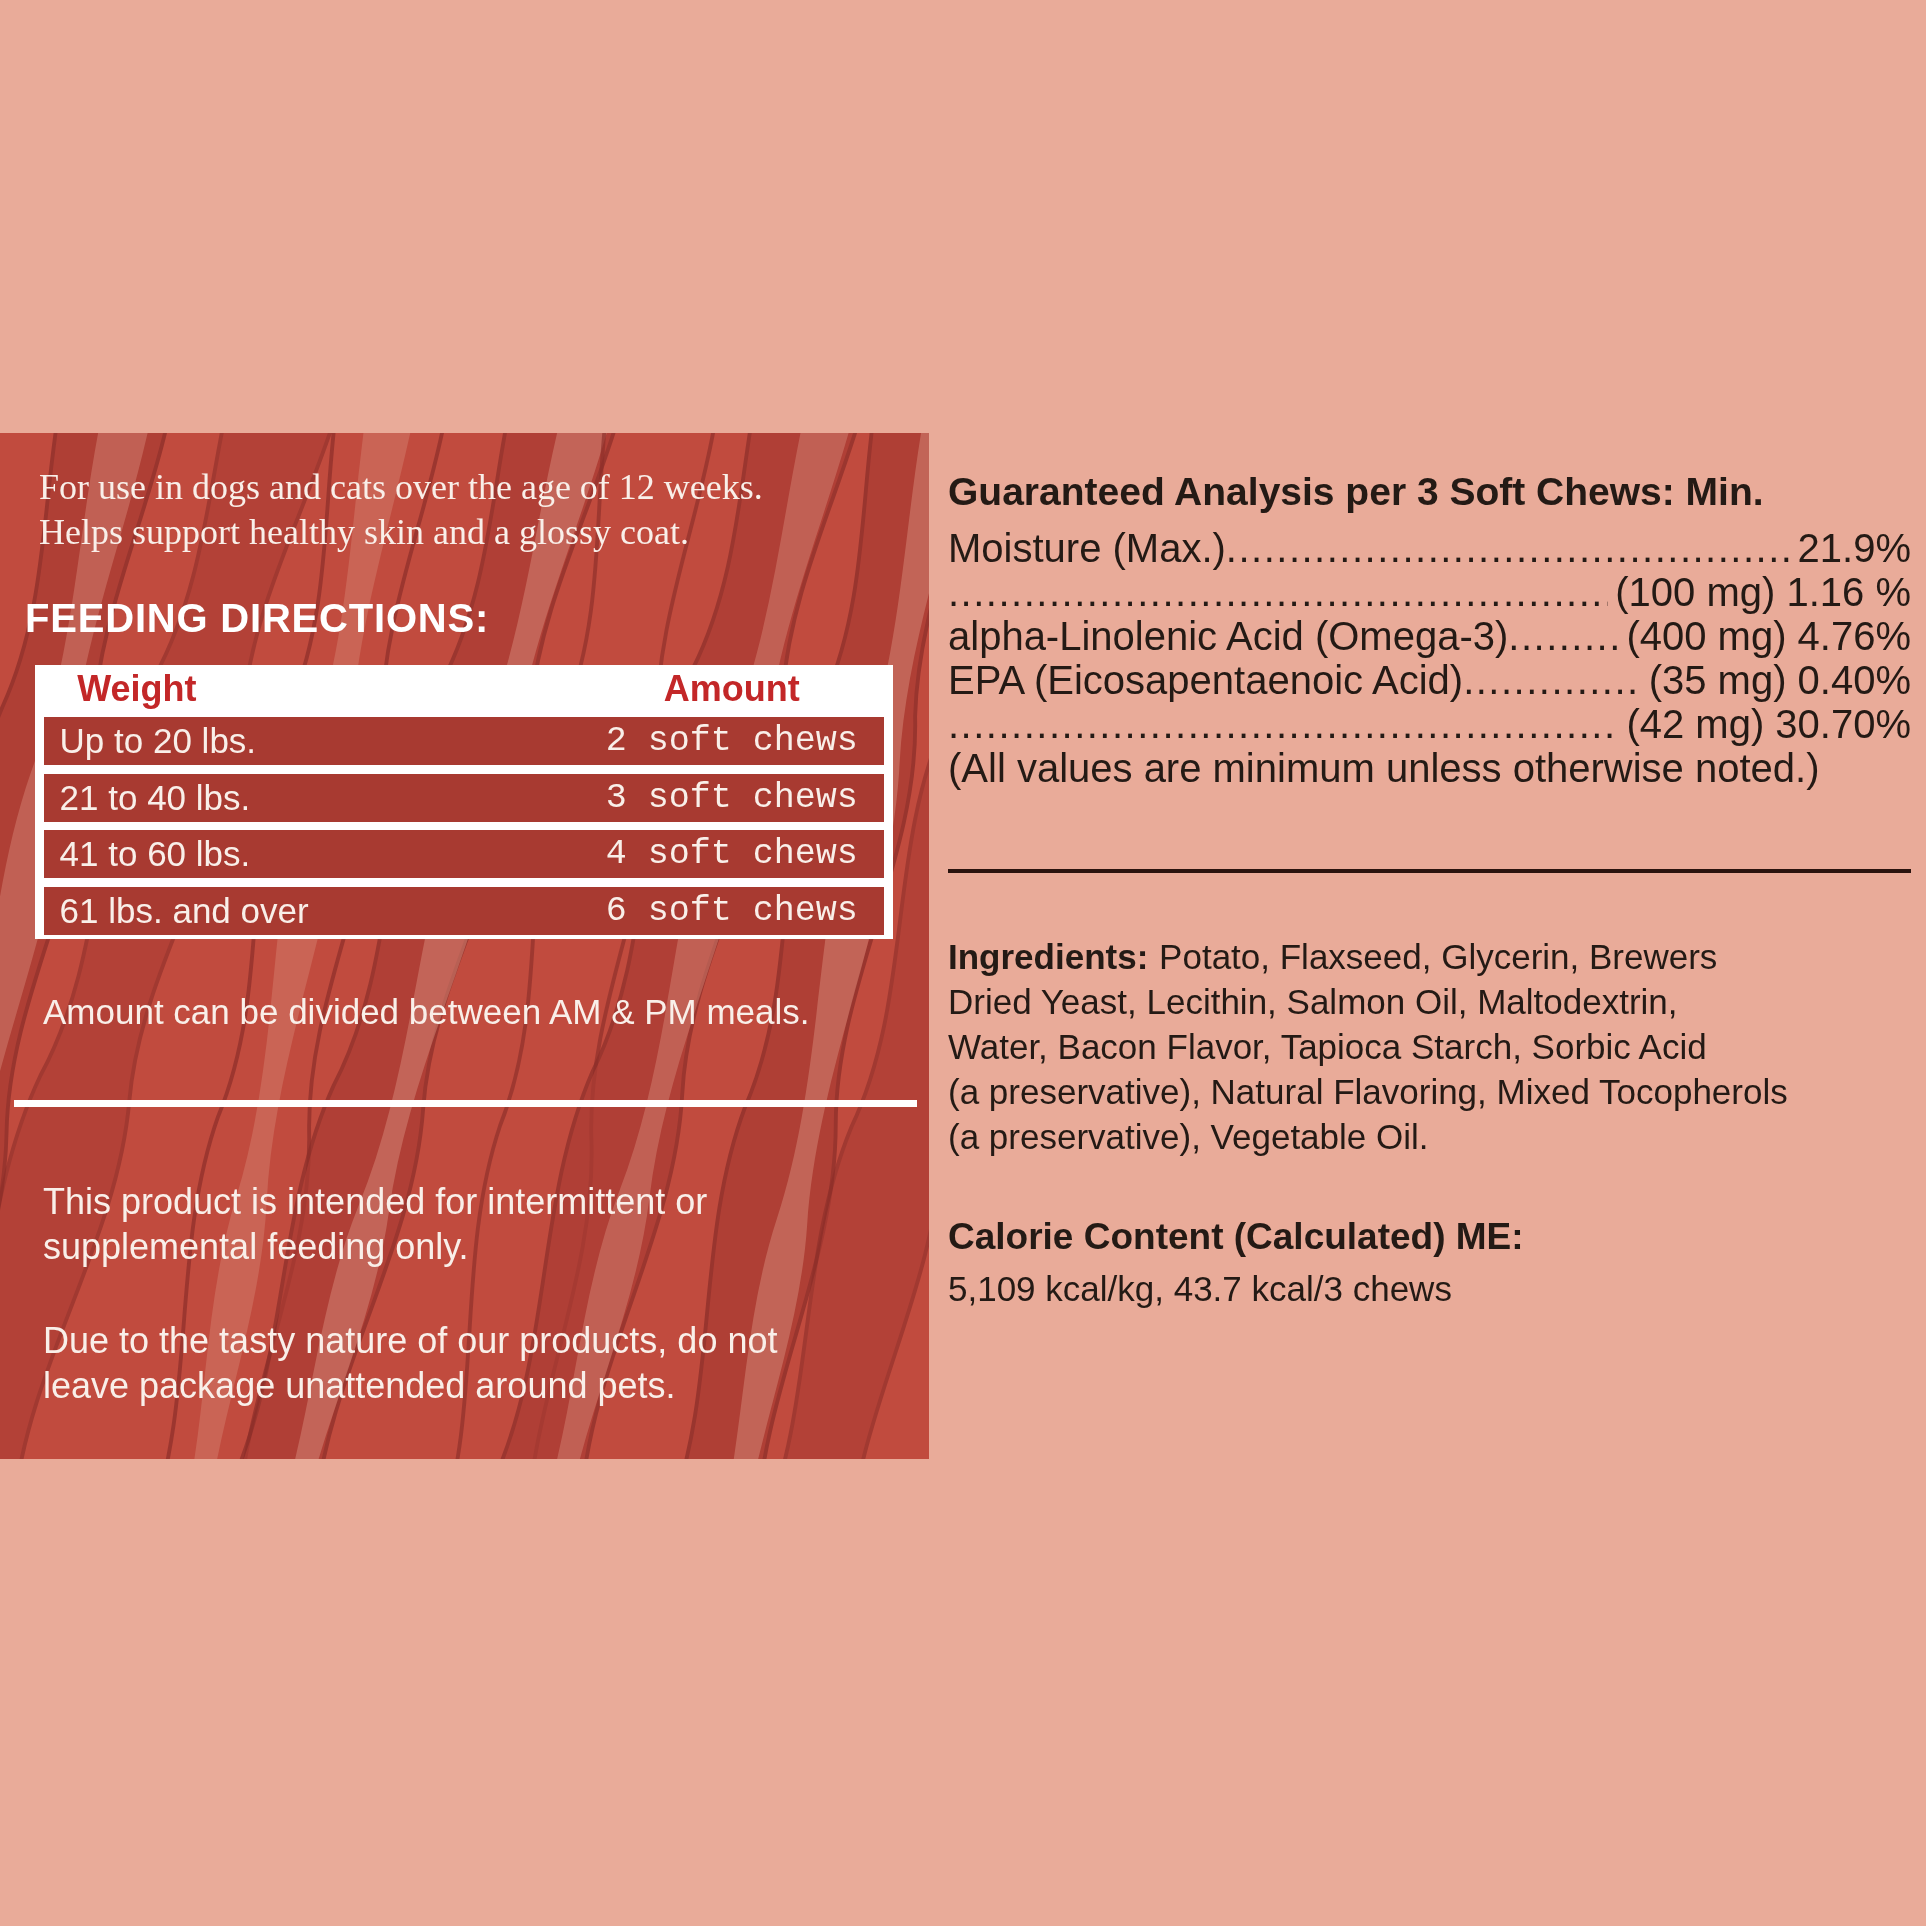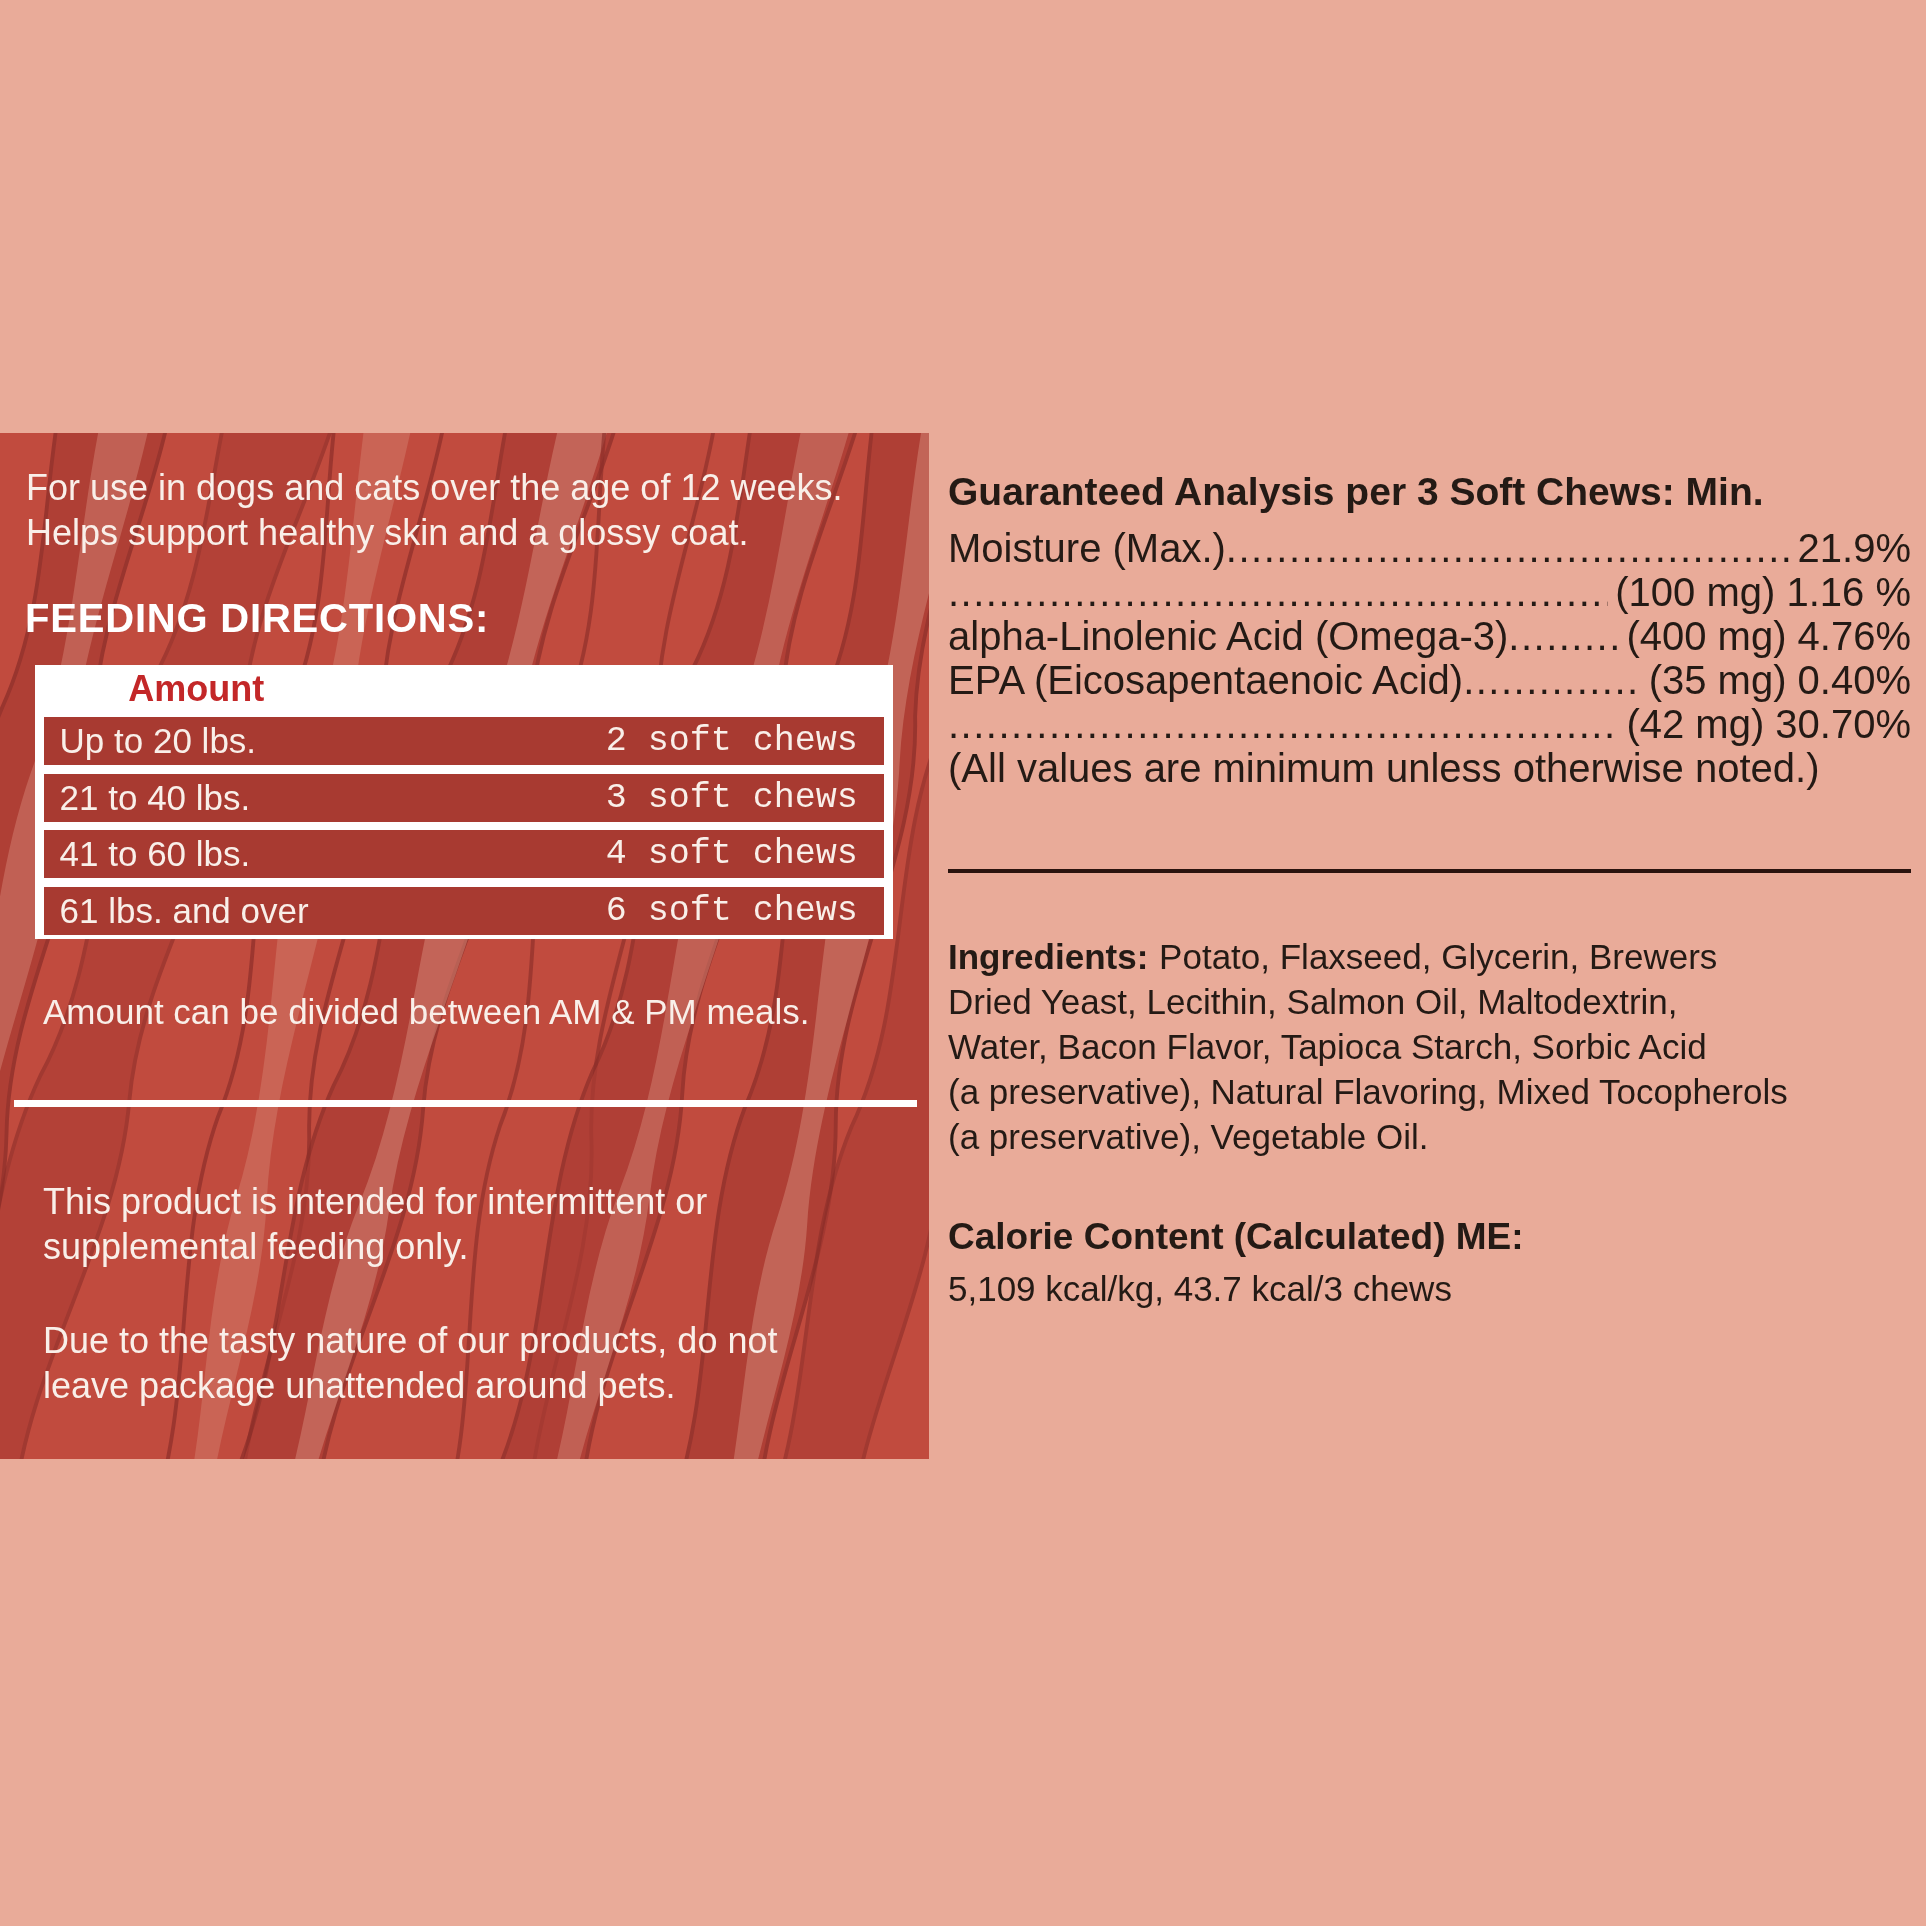--- a/index.html
+++ b/index.html
@@ -14,23 +14,23 @@
   
   .panel {
     position:absolute; left:0; top:433px;
     width:929px; height:1026px;
     background:#c14b3e;
     overflow:hidden;
   }
   .bacon-svg { position:absolute; left:0; top:0; width:100%; height:100%; pointer-events:none; }
 
   .intro {
-    position:absolute; left:26px; top:32px;
+    position:absolute; left:39px; top:32px;
     font-size:36px; line-height:45px;
-    color:#f9efe9; white-space:pre-line;
+    color:#f9efe9; white-space:pre-line;font-family:Liberation Serif, serif;
   }
   .feeding-heading {
     position:absolute; left:25px; top:163px;
     font-size:40px; font-weight:700; letter-spacing:0.8px;
     color:#ffffff;
   }
   .ftable {
     position:absolute; left:35px; top:232px; width:858px;
     background:#ffffff; padding:4.6px 9.2px; box-sizing:border-box;
   }
@@ -126,20 +126,21 @@
     <use href="#strip" transform="translate(1130,-40) rotate(13 100 600)" fill="#aa3b33" stroke="#8c2e29" stroke-width="5" opacity="0.6"></use>
   </svg>
 
   <div class="intro">For use in dogs and cats over the age of 12 weeks.
 Helps support healthy skin and a glossy coat.</div>
 
   <div class="feeding-heading">FEEDING DIRECTIONS:</div>
 
   <div class="ftable">
     <div class="frow-header">
+      <div class="fh-weight">Weight</div>
       <div class="fh-amount">Amount</div>
     </div>
     <div class="frow">
       <div class="fr-weight">Up to 20 lbs.</div>
       <div class="fr-amount">2 soft chews</div>
     </div>
     <div class="frow">
       <div class="fr-weight">21 to 40 lbs.</div>
       <div class="fr-amount">3 soft chews</div>
     </div>

